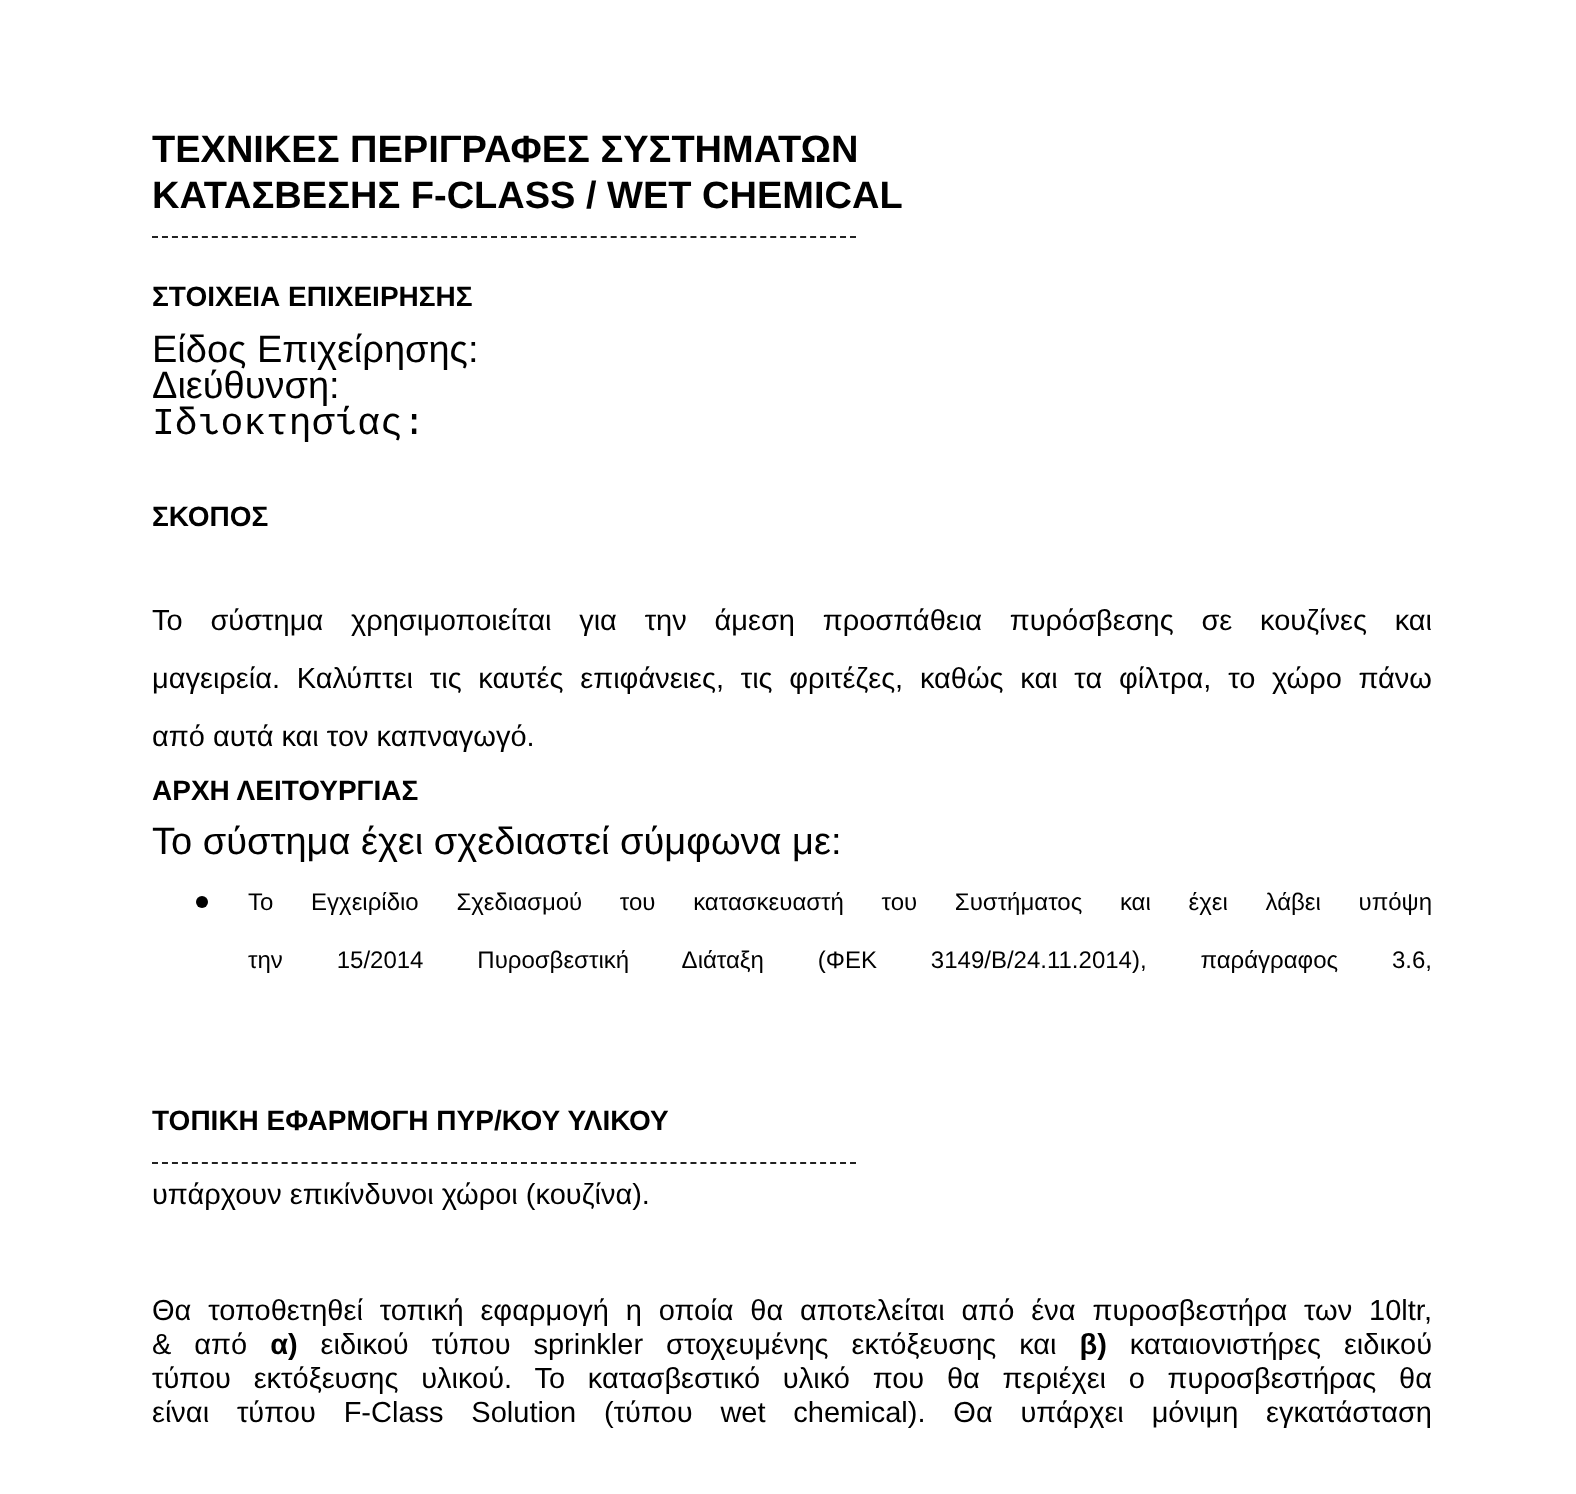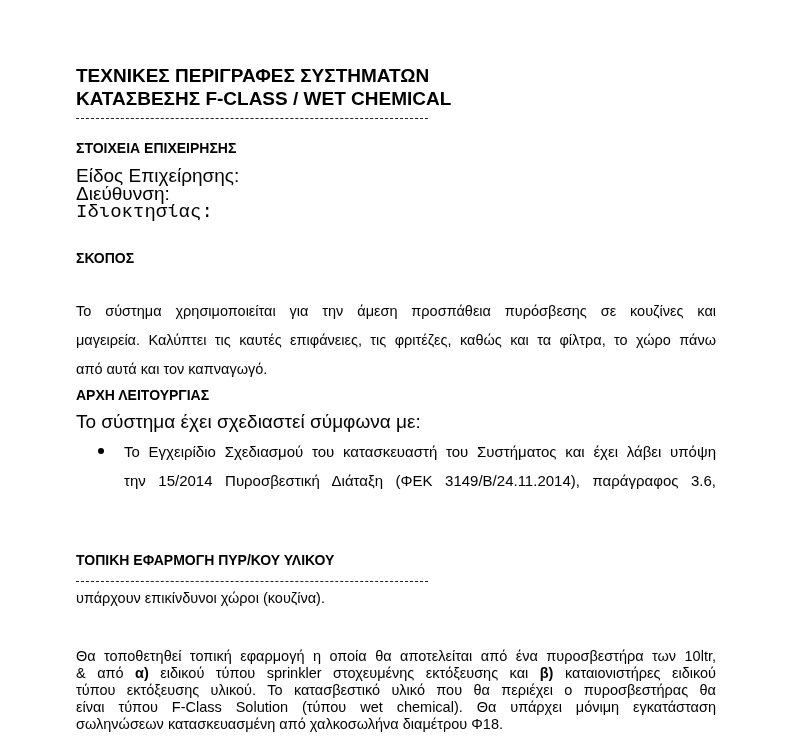--- a/index.html
+++ b/index.html
@@ -9,21 +9,21 @@
   .sep { position: absolute; left: 0; width: 352px; height: 0; border-top: 1px dashed #222; }
   .h { position: absolute; left: 0; font-weight: bold; font-size: 14px; line-height: 17px; white-space: nowrap; text-align: right; }
   .plain { position: absolute; left: 0; font-size: 19px; line-height: 16px; white-space: nowrap; text-align: center; }
   .para { position: absolute; left: 0; width: 640px; font-size: 14.5px; text-align: justify; font-family: "Liberation Sans Narrow", "Liberation Sans", sans-serif; }
   .para.loose { line-height: 29px; }
   .para.tight { line-height: 17px; }
   .para .line { display: block; text-align: justify; text-align-last: justify; }
   .para .line.last { text-align-last: left; }
   .bullet-wrap { position: absolute; left: 22px; width: 618px; }
   .bullet-dot { position: absolute; left: 0; top: 11px; width: 6px; height: 6px; border-radius: 50%; background: #000; }
-  .bullet-text { position: absolute; left: 26px; width: 592px; font-size: 15px; line-height: 29px; }
+  .bullet-text { position: absolute; left: 26px; width: 592px; font-size: 12px; line-height: 29px; }
   .bullet-text .line { display: block; text-align: justify; text-align-last: justify; }
   .bullet-text .line.last { text-align-last: left; }
   b.inl { font-weight: bold; }
 </style>
 </head>
 <body>
 
 <div class="page">
 
   <div class="title">
@@ -59,16 +59,15 @@
 
   <div class="para tight" style="top:590px;">
     <span class="line last">υπάρχουν επικίνδυνοι χώροι (κουζίνα).</span>
   </div>
 
   <div class="para tight" style="top:648px;">
     <span class="line">Θα τοποθετηθεί τοπική εφαρμογή η οποία θα αποτελείται από ένα πυροσβεστήρα των 10ltr,</span>
     <span class="line"><span>&amp; από </span><b class="inl">α)</b><span> ειδικού τύπου sprinkler στοχευμένης εκτόξευσης και </span><b class="inl">β)</b><span> καταιονιστήρες ειδικού</span></span>
     <span class="line">τύπου εκτόξευσης υλικού. Το κατασβεστικό υλικό που θα περιέχει ο πυροσβεστήρας θα</span>
     <span class="line">είναι τύπου F-Class Solution (τύπου wet chemical). Θα υπάρχει μόνιμη εγκατάσταση</span>
-    <span class="line last">σωληνώσεων κατασκευασμένη από χαλκοσωλήνα διαμέτρου Φ18.</span>
   </div>
 
 </div>
 
 </body></html>

